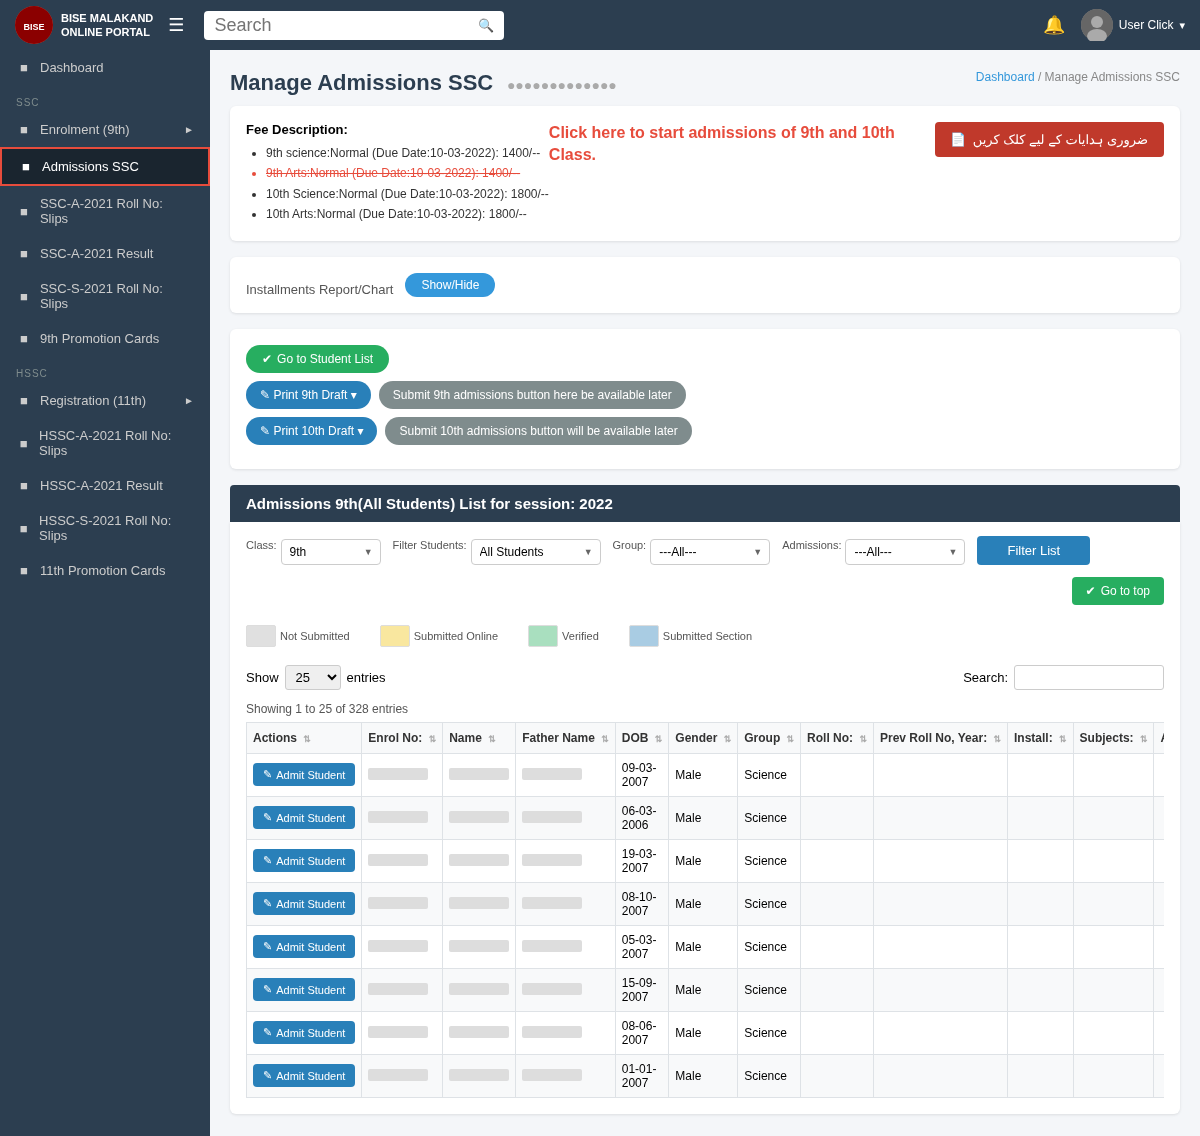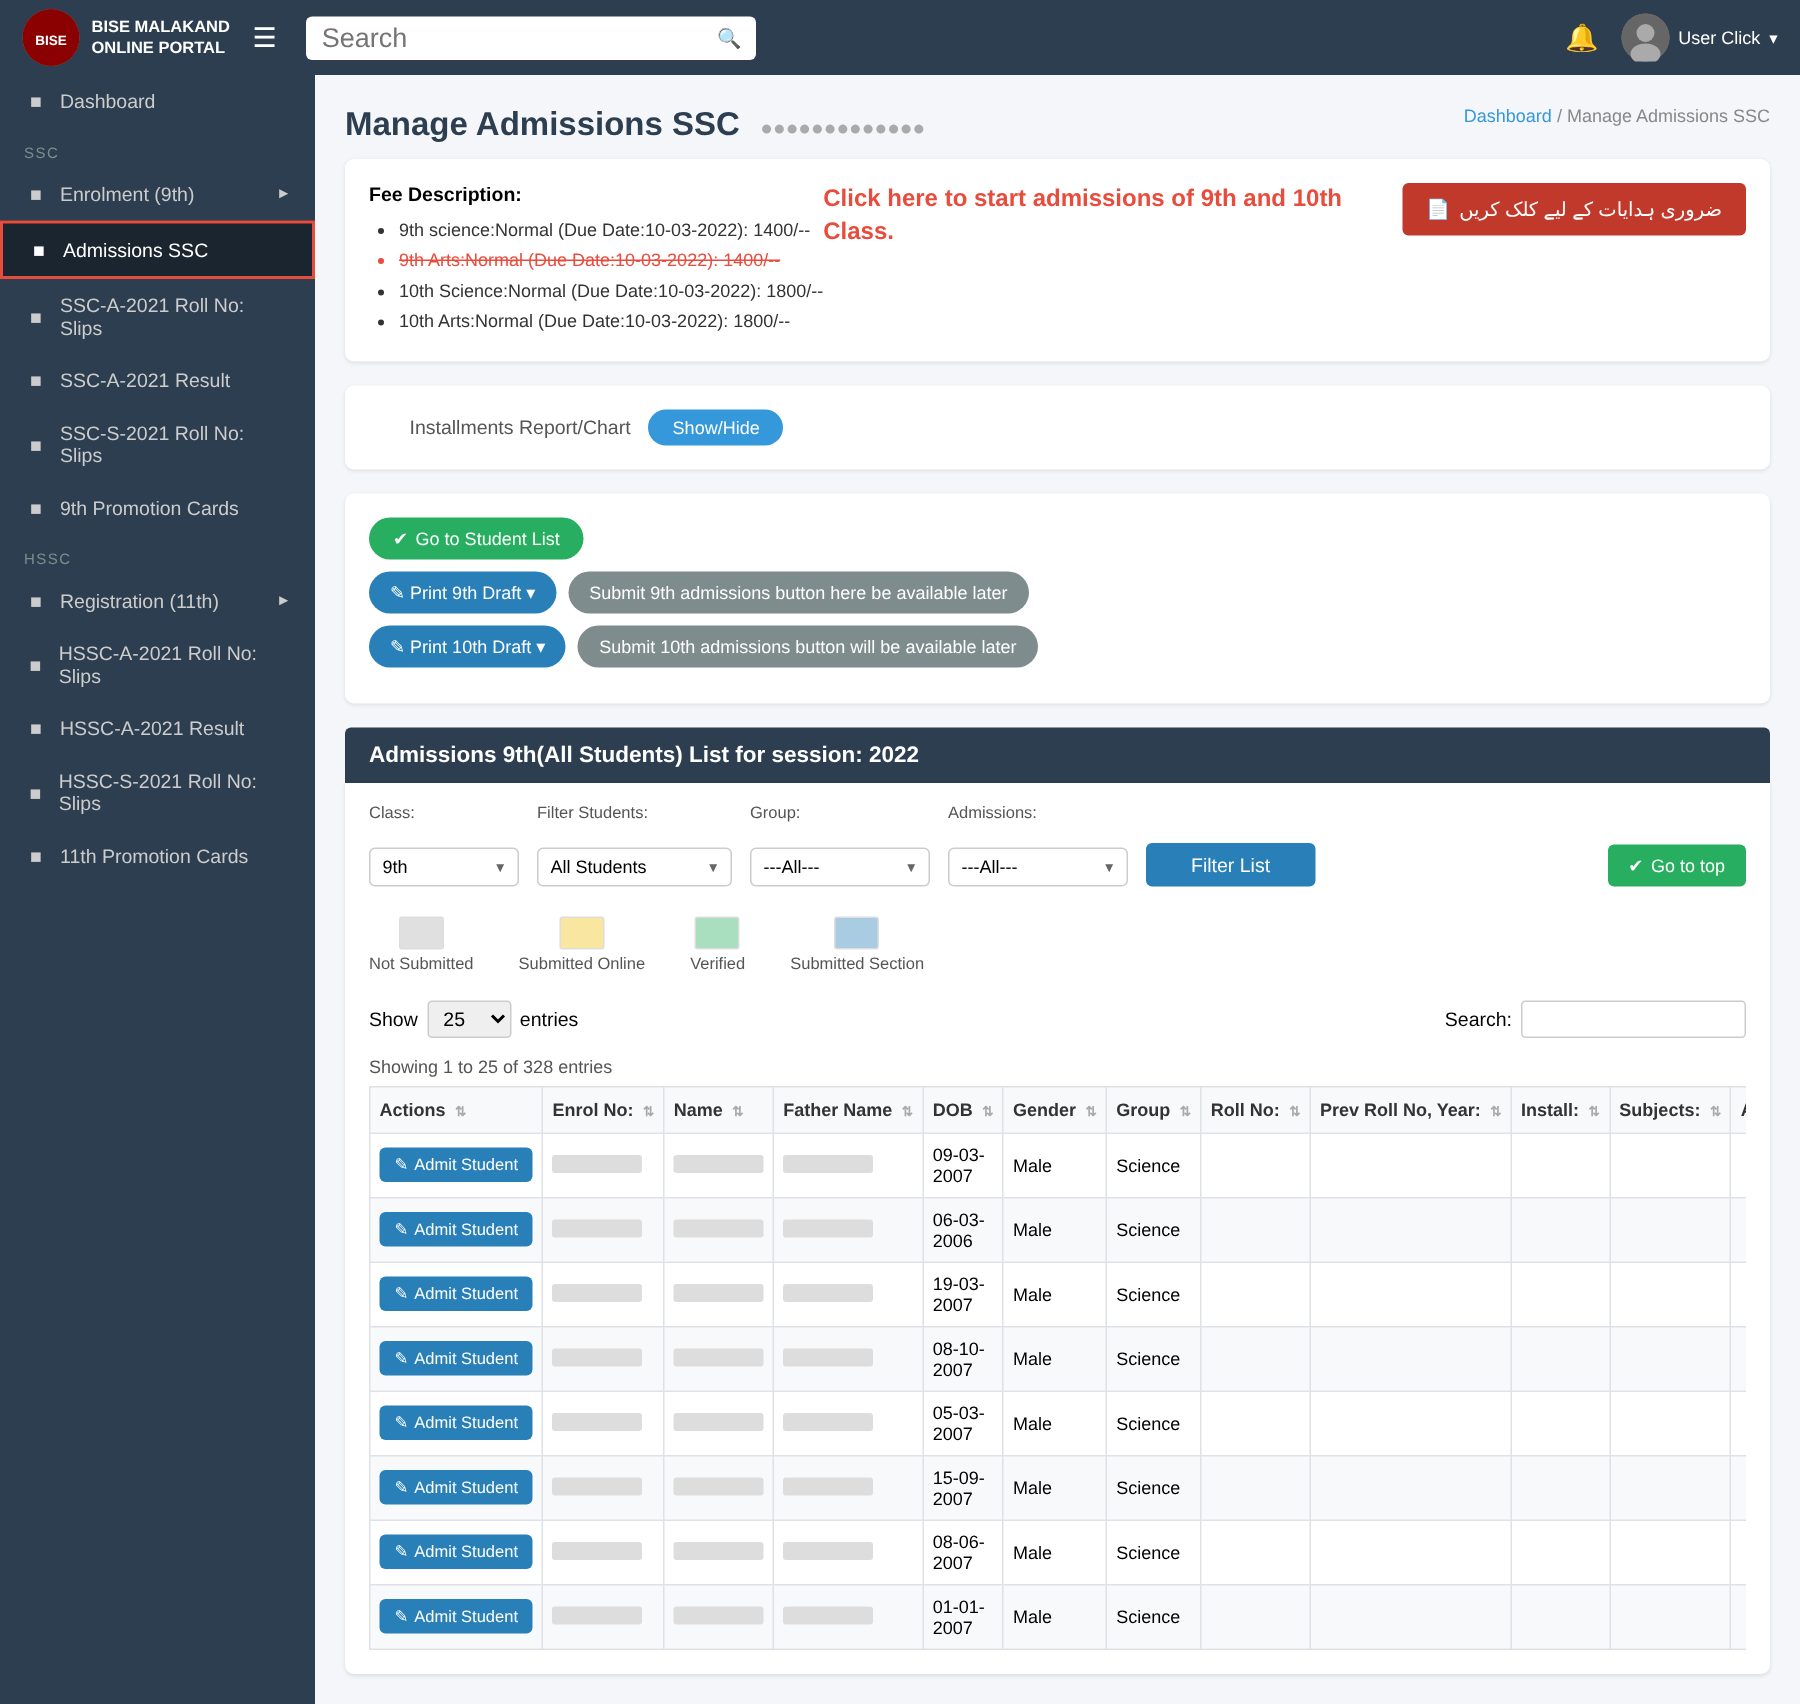--- a/index.html
+++ b/index.html
@@ -137,21 +137,21 @@
       border: none;
       border-radius: 4px;
       padding: 10px 16px;
       font-size: 13px;
       cursor: pointer;
       display: flex; align-items: center; gap: 6px;
       white-space: nowrap;
     }
 
     
-    .installments-row { display: flex; align-items: center; gap: 12px; margin-left: 27px; }
+    .installments-row { display: flex; align-items: flex-end; gap: 12px; }
     .installments-label { font-size: 13px; color: #555; }
     .btn-show-hide {
       background: #3498db;
       color: white;
       border: none;
       border-radius: 20px;
       padding: 5px 16px;
       font-size: 12px;
       cursor: pointer;
     }
@@ -182,21 +182,21 @@
       border-radius: 4px 4px 0 0;
       margin-top: 10px;
     }
 
     
     .filter-row {
       display: flex; align-items: flex-end; gap: 12px;
       padding: 14px 0 10px 0;
       flex-wrap: wrap;
     }
-    .filter-group { display: flex; flex-direction: column; gap: 17px; }
+    .filter-group { display: flex; flex-direction: row; gap: 4px; }
     .filter-label { font-size: 11px; color: #555; }
     .filter-select {
       border: 1px solid #ccc; border-radius: 4px;
       padding: 5px 28px 5px 8px; font-size: 12px;
       background: white; cursor: pointer; appearance: none;
       min-width: 100px;
     }
     .filter-select-wrap { position: relative; }
     .filter-select-wrap::after {
       content: '▼'; position: absolute; right: 8px; top: 50%; transform: translateY(-50%);
@@ -210,21 +210,21 @@
       background: #27ae60; color: white; border: none;
       border-radius: 4px; padding: 7px 14px; font-size: 12px; cursor: pointer;
       display: flex; align-items: center; gap: 5px; margin-left: auto;
     }
 
     
     .legend-row {
       display: flex; align-items: center; gap: 30px;
       padding: 10px 0;
     }
-    .legend-item { display: flex; flex-direction: column; align-items: center; gap: 4px; justify-content: flex-end; }
+    .legend-item { display: flex; flex-direction: row; align-items: center; gap: 4px; justify-content: flex-end; }
     .legend-color-box { width: 30px; height: 22px; border: 1px solid #ddd; border-radius: 2px; }
     .legend-label { font-size: 11px; color: #555; text-align: center; }
 
     
     .entries-row {
       display: flex; align-items: center; gap: 8px;
       padding: 8px 0;
       justify-content: space-between;
     }
     .entries-left { display: flex; align-items: center; gap: 6px; font-size: 13px; }

